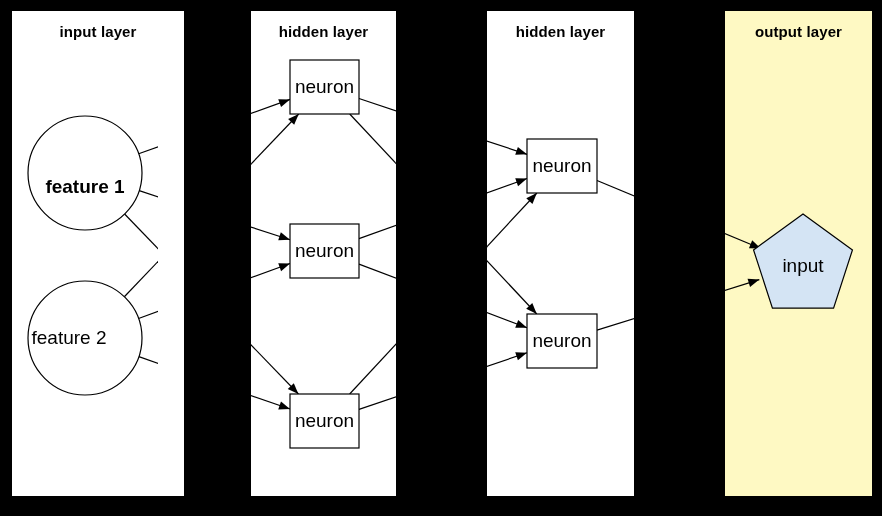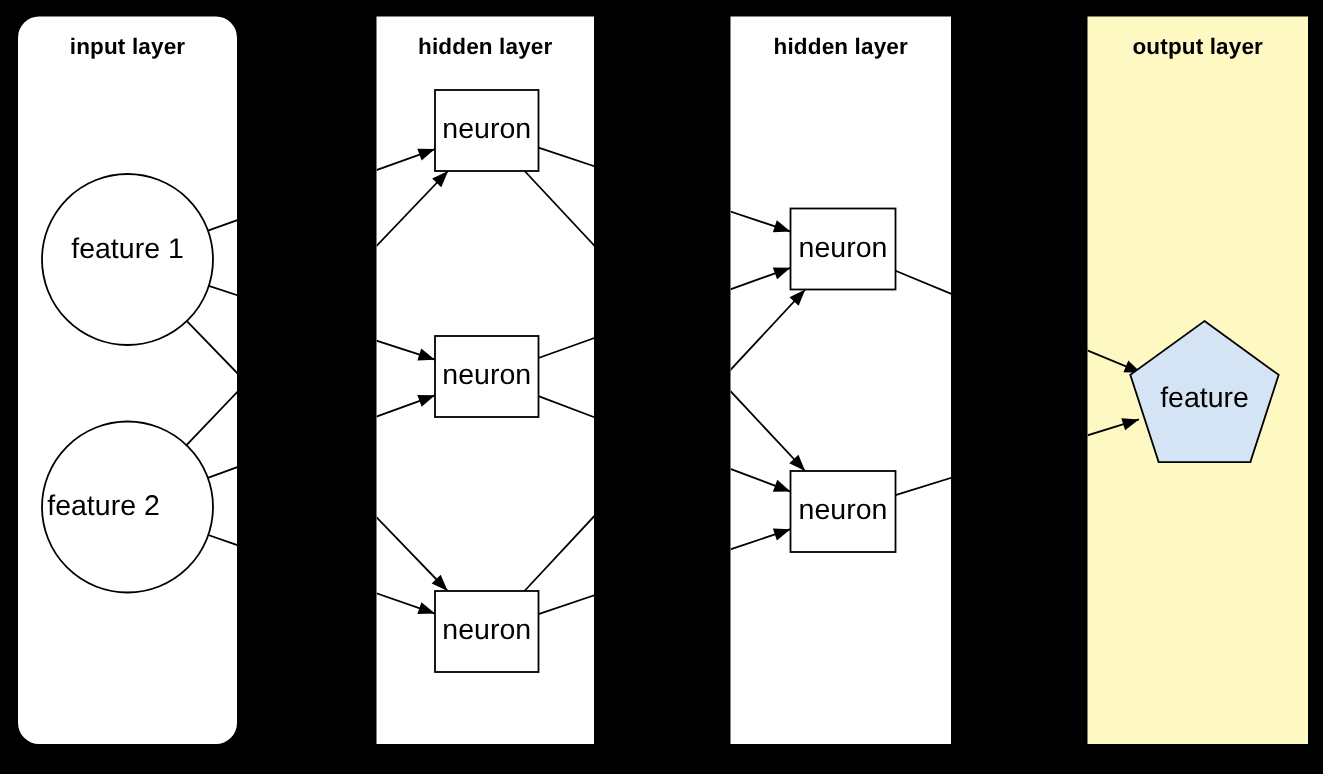--- a/index.html
+++ b/index.html
@@ -43,21 +43,21 @@
     font-size: 19px;
     color: #000000;
     white-space: nowrap;
     transform: translate(-50%, -50%);
   }
 </style>
 </head>
 <body>
 
 <div id="canvas">
-    <div class="layer-panel" style="left: 12px; top: 11px; width: 146px; height: 485px; background: rgb(255, 255, 255); border-radius: 14px;">
+    <div class="layer-panel" style="left: 12px; top: 11px; width: 172px; height: 485px; background: rgb(255, 255, 255);">
       <div class="layer-title">input layer</div>
       <svg class="panel-svg" width="146" height="485">
         <g transform="translate(-12,-11)">
           <line x1="138.64626960960786" y1="153.7366213510385" x2="290" y2="99.38830897703549" stroke="#000000" stroke-width="1.2"></line>
           <polygon points="290,99.38830897703549 281.06661797578863,107.0586861261395 278.2278042801522,99.15292007840783" fill="#000000"></polygon>
           <line x1="139.19812216462157" y1="190.651162959668" x2="290" y2="239.76409185803757" stroke="#000000" stroke-width="1.2"></line>
           <polygon points="290,239.76409185803757 278.24010125892204,240.35127292005623 280.841325274031,232.3641812326383" fill="#000000"></polygon>
           <line x1="124.59631278236361" y1="214.00160989572515" x2="298.42540322580646" y2="394" stroke="#000000" stroke-width="1.2"></line>
           <polygon points="298.42540322580646,394 287.76283827548986,389.00503166373596 293.8051807864388,383.1697855694929" fill="#000000"></polygon>
           <line x1="124.34930161145886" y1="296.76127472035" x2="298.7370517928287" y2="114" stroke="#000000" stroke-width="1.2"></line>
@@ -79,21 +79,21 @@
           <line x1="359" y1="409.37894736842105" x2="527" y2="352.7894736842105" stroke="#000000" stroke-width="1.2"></line>
           <polygon points="527,352.7894736842105 517.9162280452083,360.28114152744416 515.2347895415317,352.32062096965393" fill="#000000"></polygon>
           <line x1="597" y1="180.52282157676348" x2="760.7341025223257" y2="248.46228320428452" stroke="#000000" stroke-width="1.2"></line>
           <polygon points="760.7341025223257,248.46228320428452 748.9643629507254,248.12578592835274 752.1836990758131,240.36718586689153" fill="#000000"></polygon>
           <line x1="597" y1="330.10788381742736" x2="759.3068968829103" y2="279.59743872938475" stroke="#000000" stroke-width="1.2"></line>
           <polygon points="759.3068968829103,279.59743872938475 750.051763761744,286.87634736389106 747.5557304285528,278.8557602532365" fill="#000000"></polygon>
           <circle cx="85" cy="173" r="57" fill="#ffffff" stroke="#000000" stroke-width="1.2"></circle>
           <circle cx="85" cy="338" r="57" fill="#ffffff" stroke="#000000" stroke-width="1.2"></circle>
         </g>
       </svg>
-      <div class="shape-label" style="left: 73px; top: 156px;">feature 1</div>
+      <div class="shape-label" style="left: 73px; top: 176px; font-weight: bold;">feature 1</div>
       <div class="shape-label" style="left: 57px; top: 327px;">feature 2</div>
     </div>
     <div class="layer-panel" style="left: 251px; top: 11px; width: 145px; height: 485px; background: rgb(255, 255, 255);">
       <div class="layer-title">hidden layer</div>
       <svg class="panel-svg" width="145" height="485">
         <g transform="translate(-251,-11)">
           <line x1="138.64626960960786" y1="153.7366213510385" x2="290" y2="99.38830897703549" stroke="#000000" stroke-width="1.2"></line>
           <polygon points="290,99.38830897703549 281.06661797578863,107.0586861261395 278.2278042801522,99.15292007840783" fill="#000000"></polygon>
           <line x1="139.19812216462157" y1="190.651162959668" x2="290" y2="239.76409185803757" stroke="#000000" stroke-width="1.2"></line>
           <polygon points="290,239.76409185803757 278.24010125892204,240.35127292005623 280.841325274031,232.3641812326383" fill="#000000"></polygon>
@@ -197,15 +197,15 @@
           <polygon points="536.8529411764706,193 532.4293162533451,203.9119907688516 526.2824433468678,198.18696208144624" fill="#000000"></polygon>
           <line x1="359" y1="409.37894736842105" x2="527" y2="352.7894736842105" stroke="#000000" stroke-width="1.2"></line>
           <polygon points="527,352.7894736842105 517.9162280452083,360.28114152744416 515.2347895415317,352.32062096965393" fill="#000000"></polygon>
           <line x1="597" y1="180.52282157676348" x2="760.7341025223257" y2="248.46228320428452" stroke="#000000" stroke-width="1.2"></line>
           <polygon points="760.7341025223257,248.46228320428452 748.9643629507254,248.12578592835274 752.1836990758131,240.36718586689153" fill="#000000"></polygon>
           <line x1="597" y1="330.10788381742736" x2="759.3068968829103" y2="279.59743872938475" stroke="#000000" stroke-width="1.2"></line>
           <polygon points="759.3068968829103,279.59743872938475 750.051763761744,286.87634736389106 747.5557304285528,278.8557602532365" fill="#000000"></polygon>
           <polygon points="803,214 852.454938847348,249.93111629250274 833.5648331192086,308.06888370749726 772.4351668807914,308.06888370749726 753.545061152652,249.93111629250274" fill="#d4e4f4" stroke="#000000" stroke-width="1.2"></polygon>
         </g>
       </svg>
-      <div class="shape-label" style="left: 78px; top: 255px;">feature</div>
+      <div class="shape-label" style="left: 78px; top: 255px;">input</div>
     </div>
   </div>
 
 </body></html>

